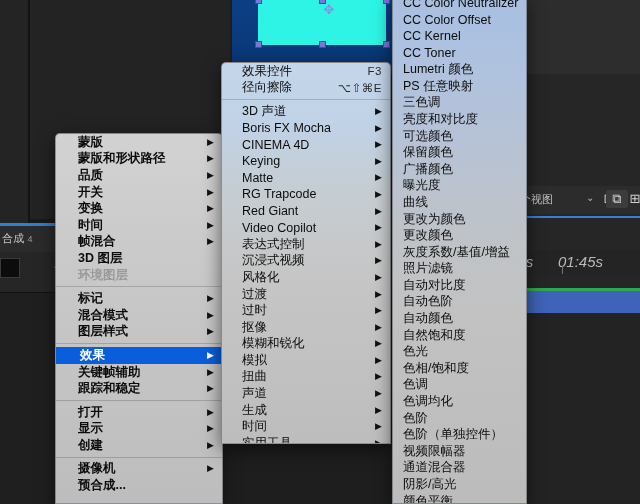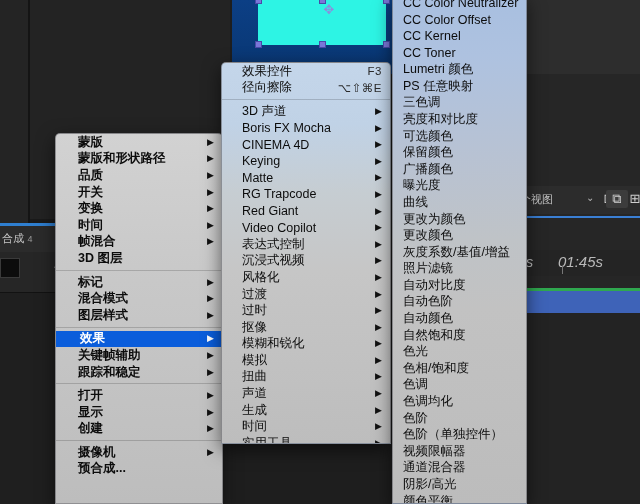--- a/index.html
+++ b/index.html
@@ -164,20 +164,23 @@
         <span class="lbl">时间</span>
         <span class="arw">▶</span>
       </div>
       <div class="mi">
         <span class="lbl">帧混合</span>
         <span class="arw">▶</span>
       </div>
       <div class="mi">
         <span class="lbl">3D 图层</span>
       </div>
+      <div class="mi disabled">
+        <span class="lbl">环境图层</span>
+      </div>
       <div class="sep"></div>
       <div class="mi">
         <span class="lbl">标记</span>
         <span class="arw">▶</span>
       </div>
       <div class="mi">
         <span class="lbl">混合模式</span>
         <span class="arw">▶</span>
       </div>
       <div class="mi">

